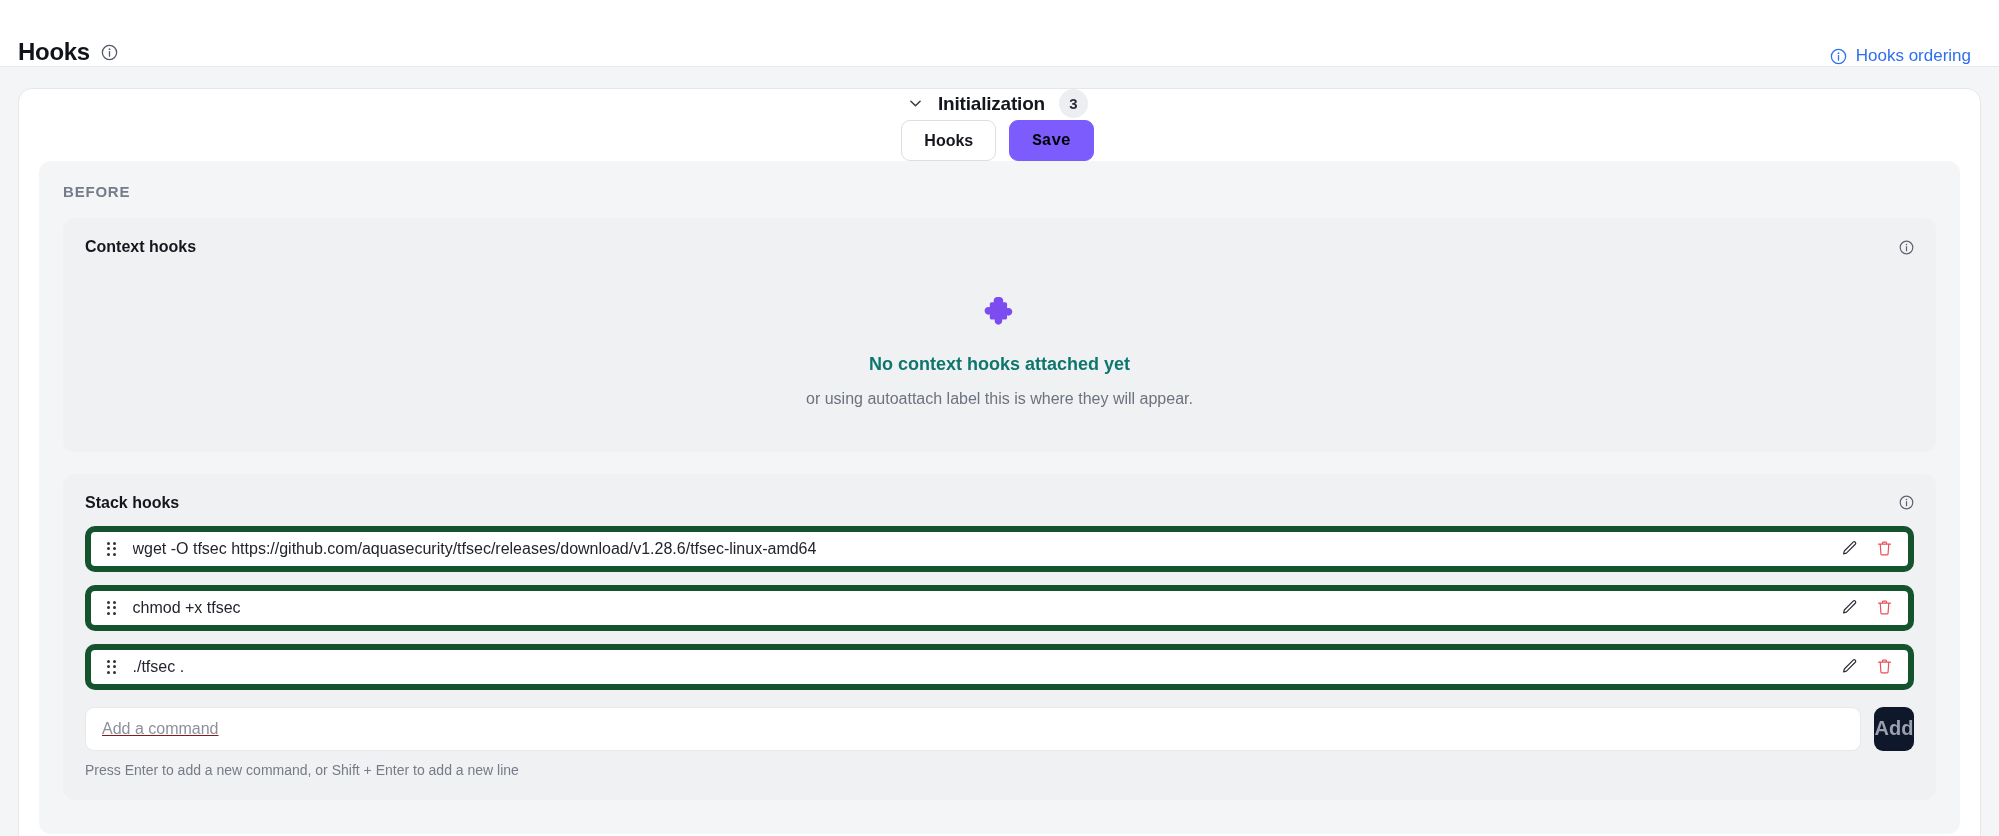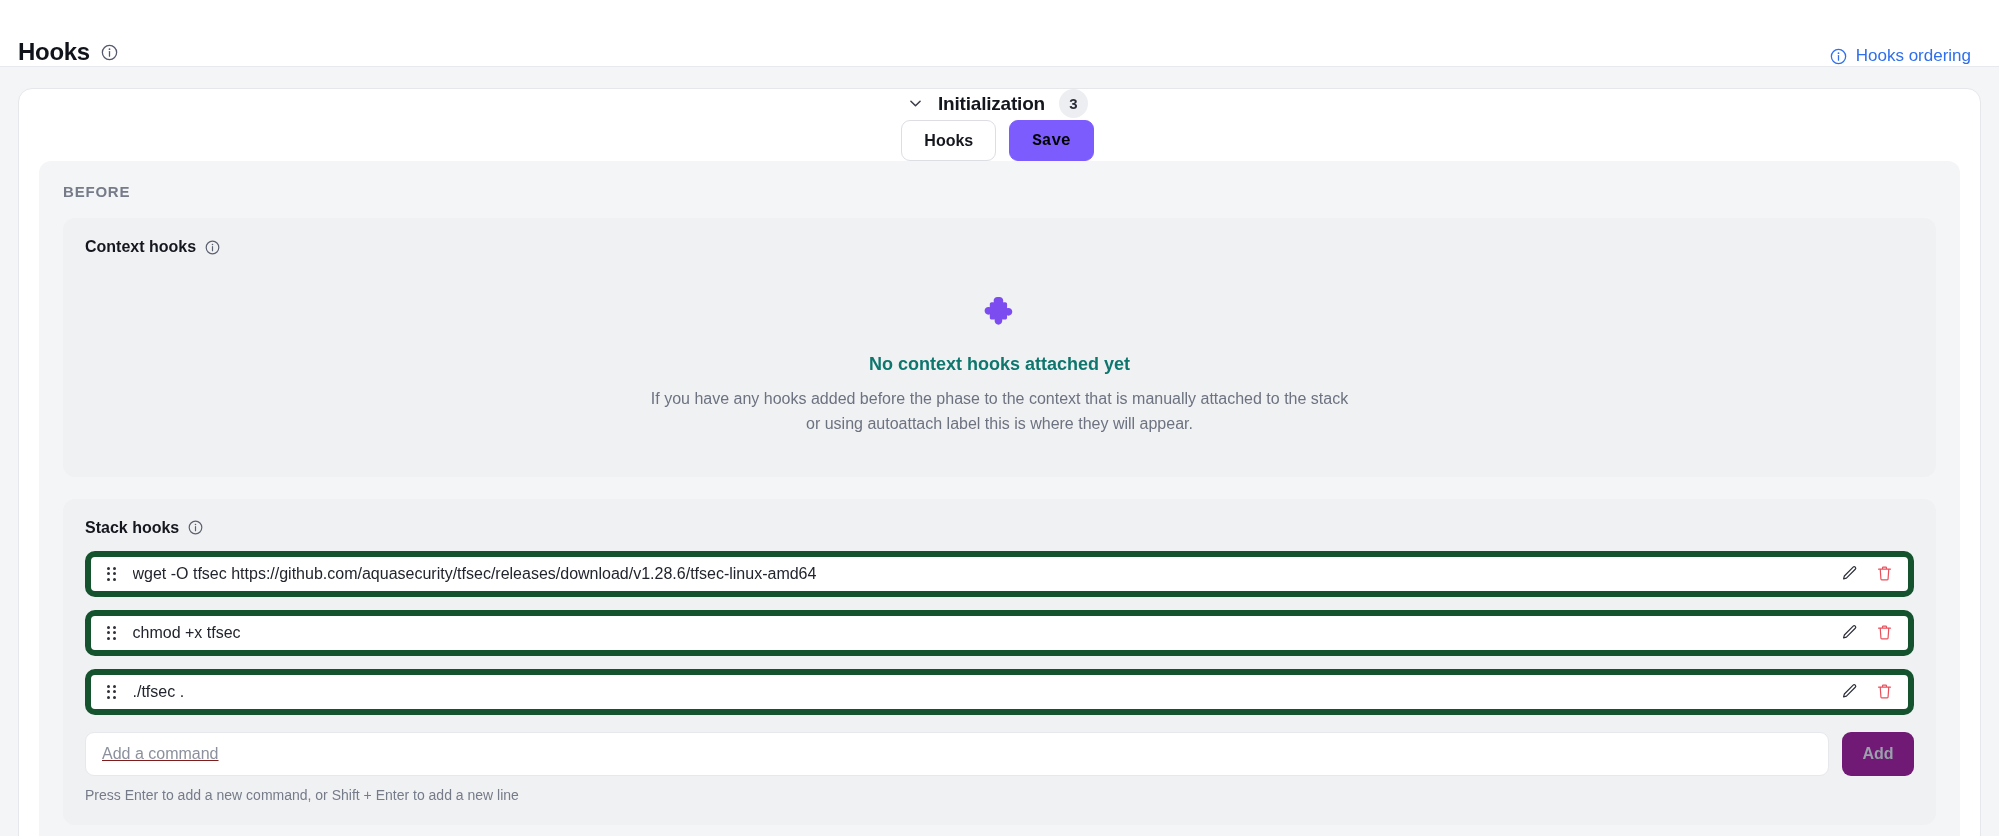--- a/index.html
+++ b/index.html
@@ -157,20 +157,21 @@
   .group:last-child { margin-bottom: 0; }
 
   .group-title {
     display: flex;
     align-items: center;
     gap: 9px;
     font-size: 16px;
     font-weight: bold;
     color: #15171e;
     margin-bottom: 14px;
+    justify-content: space-between;
   }
 
   
   .empty-state {
     display: flex;
     flex-direction: column;
     align-items: center;
     text-align: center;
     padding: 24px 0 18px 0;
   }
@@ -255,26 +256,26 @@
     background: #ffffff;
     padding: 0 16px;
     font-family: "Liberation Sans", sans-serif;
     font-size: 16px;
     color: #7f1d1d;
     outline: none;
     text-decoration: underline;
   }
   .add-input::placeholder { color: #8b909c; }
   .btn-add {
-    width: 72px;
+    width: 40px;
     height: 44px;
     border-radius: 9px;
-    background: #701a75;
+    background: #0f172a;
     color: #9aa0ac;
-    font-size: 16px;
+    font-size: 20px;
     font-weight: bold;
     border: none;
     cursor: default;
     font-family: "Liberation Sans", sans-serif;
   }
   .hint {
     margin-top: 11px;
     font-size: 14px;
     color: #767b89;
   }
@@ -342,21 +343,20 @@
       </div>
 
       <div class="empty-state">
         <span class="puzzle-icon">
           <svg width="34" height="34" viewBox="0 0 24 24" fill="#7c4cf0">
             <path d="M10.2 2.1c-1.5 0-2.7 1.2-2.7 2.7 0 .35.07.68.2.98H6.1c-.72 0-1.3.58-1.3 1.3v2.3c-.3-.13-.63-.2-.98-.2-1.5 0-2.7 1.2-2.7 2.7s1.2 2.7 2.7 2.7c.35 0 .68-.07.98-.2v2.3c0 .72.58 1.3 1.3 1.3h2.3c-.13.3-.2.63-.2.98 0 1.5 1.2 2.7 2.7 2.7s2.7-1.2 2.7-2.7c0-.35-.07-.68-.2-.98h2.3c.72 0 1.3-.58 1.3-1.3v-1.6c.3.13.63.2.98.2 1.5 0 2.7-1.2 2.7-2.7s-1.2-2.7-2.7-2.7c-.35 0-.68.07-.98.2V7.08c0-.72-.58-1.3-1.3-1.3h-1.6c.13-.3.2-.63.2-.98 0-1.5-1.2-2.7-2.7-2.7z"></path>
           </svg>
         </span>
         <div class="empty-title">No context hooks attached yet</div>
         <div class="empty-desc">
-          <div>If you have any hooks added before the phase to the context that is manually attached to the stack</div>
           <div>or using autoattach label this is where they will appear.</div>
         </div>
       </div>
     </div>
 
     <div class="group">
       <div class="group-title">
         <span>Stack hooks</span>
         <span class="info-icon">
           <svg width="15" height="15" viewBox="0 0 20 20" fill="none">

